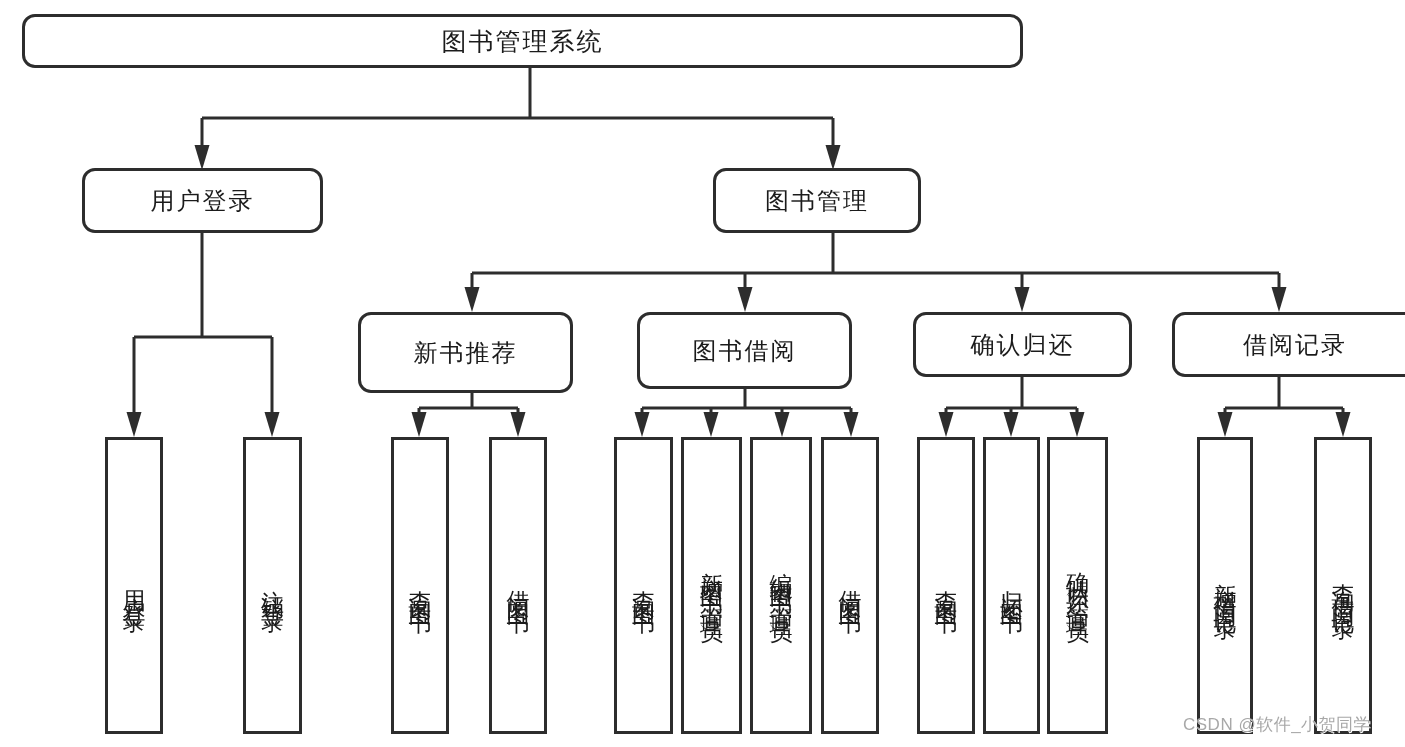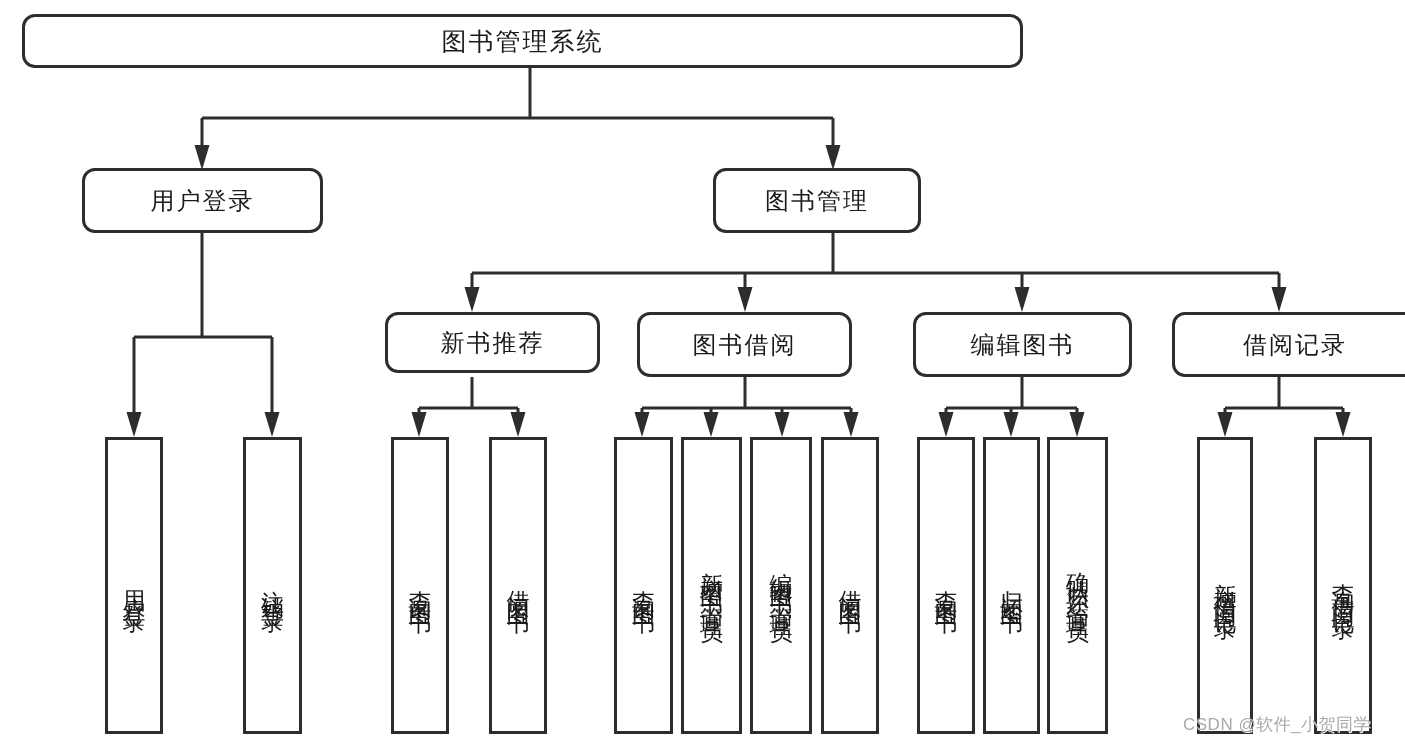--- a/index.html
+++ b/index.html
@@ -90,23 +90,23 @@
     <polygon class="ah" points="1069.5,412 1084.5,412 1077,437"></polygon>
     <polygon class="ah" points="1217.5,412 1232.5,412 1225,437"></polygon>
     <polygon class="ah" points="1335.5,412 1350.5,412 1343,437"></polygon>
   </svg>
 
   <div class="box h title" style="left:22px;top:14px;width:1001px;height:54px">图书管理系统</div>
 
   <div class="box h" style="left:82px;top:168px;width:241px;height:65px">用户登录</div>
   <div class="box h" style="left:713px;top:168px;width:208px;height:65px">图书管理</div>
 
-  <div class="box h" style="left:385px;top:312px;width:215px;height:61px">新书推荐</div>
-  <div class="box h" style="left:637px;top:312px;width:215px;height:65px">图书借阅</div>
-  <div class="box h" style="left:913px;top:312px;width:219px;height:65px">编辑图书</div>
+  <div class="box h" style="left:358px;top:312px;width:215px;height:81px">新书推荐</div>
+  <div class="box h" style="left:637px;top:312px;width:215px;height:77px">图书借阅</div>
+  <div class="box h" style="left:913px;top:312px;width:219px;height:65px">确认归还</div>
   <div class="box h" style="left:1172px;top:312px;width:246px;height:65px">借阅记录</div>
 
   <div class="box v" style="left:105px;top:437px;width:58px;height:297px">用户登录</div>
   <div class="box v" style="left:243px;top:437px;width:59px;height:297px">注销登录</div>
 
   <div class="box v" style="left:391px;top:437px;width:58px;height:297px">查询图书</div>
   <div class="box v" style="left:489px;top:437px;width:58px;height:297px">借阅图书</div>
 
   <div class="box v" style="left:614px;top:437px;width:59px;height:297px">查询图书</div>
   <div class="box v" style="left:681px;top:437px;width:61px;height:297px">新增图书（管理员）</div>

